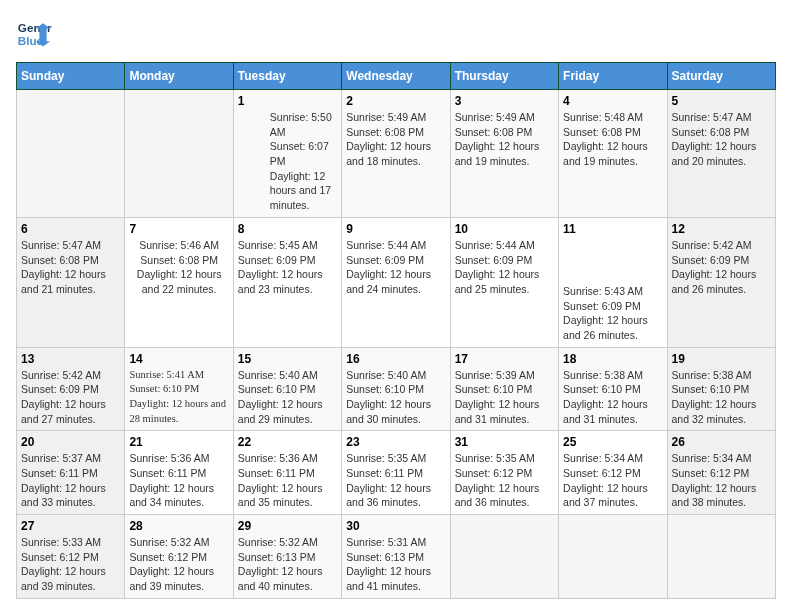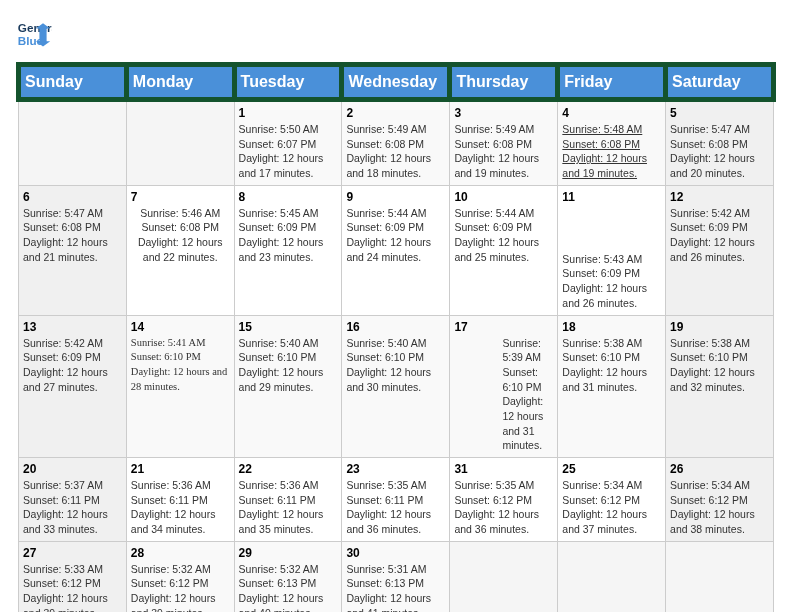--- a/index.html
+++ b/index.html
@@ -41,23 +41,23 @@
     .calendar {
       width: 100%;
       border-collapse: collapse;
       font-size: 11px;
     }
     .calendar thead th {
       background: #4a90d9;
       color: #fff;
       padding: 6px 4px;
       text-align: left;
-      font-size: 16px;
+      font-size: 12px;
       font-weight: bold;
-      border: 5px solid #14532d;
+      border: 1px solid #14532d;
     }
     .calendar tbody td {
       border: 1px solid #ccc;
       vertical-align: top;
       padding: 4px;
       width: 108px;
       min-height: 80px;
       background: #fff;
     }
     .calendar tbody tr:nth-child(odd) td {
@@ -110,39 +110,39 @@
         <th>Friday</th>
         <th>Saturday</th>
       </tr>
   </thead>
   <tbody>
   <tr>
         <td class="empty-cell"></td>
         <td class="empty-cell"></td>
         <td>
           <div class="day-num">1</div>
-          <div class="day-info" style="white-space: pre-line;">Sunrise: 5:50 AM
+          <div class="day-info" style="white-space: pre-line; margin-left: 32px;">Sunrise: 5:50 AM
 Sunset: 6:07 PM
 Daylight: 12 hours and 17 minutes.</div>
         </td>
         <td>
           <div class="day-num">2</div>
           <div class="day-info" style="white-space: pre-line;">Sunrise: 5:49 AM
 Sunset: 6:08 PM
 Daylight: 12 hours and 18 minutes.</div>
         </td>
         <td>
           <div class="day-num">3</div>
           <div class="day-info" style="white-space: pre-line;">Sunrise: 5:49 AM
 Sunset: 6:08 PM
 Daylight: 12 hours and 19 minutes.</div>
         </td>
         <td>
           <div class="day-num">4</div>
-          <div class="day-info" style="white-space: pre-line; text-decoration: underline;">Sunrise: 5:48 AM
+          <div class="day-info" style="white-space: pre-line;">Sunrise: 5:48 AM
 Sunset: 6:08 PM
 Daylight: 12 hours and 19 minutes.</div>
         </td>
         <td>
           <div class="day-num">5</div>
           <div class="day-info" style="white-space: pre-line;">Sunrise: 5:47 AM
 Sunset: 6:08 PM
 Daylight: 12 hours and 20 minutes.</div>
         </td>
       </tr>
@@ -210,21 +210,21 @@
 Daylight: 12 hours and 29 minutes.</div>
         </td>
         <td>
           <div class="day-num">16</div>
           <div class="day-info" style="white-space: pre-line;">Sunrise: 5:40 AM
 Sunset: 6:10 PM
 Daylight: 12 hours and 30 minutes.</div>
         </td>
         <td>
           <div class="day-num">17</div>
-          <div class="day-info" style="white-space: pre-line; margin-left: 48px;">Sunrise: 5:39 AM
+          <div class="day-info" style="white-space: pre-line;">Sunrise: 5:39 AM
 Sunset: 6:10 PM
 Daylight: 12 hours and 31 minutes.</div>
         </td>
         <td>
           <div class="day-num">18</div>
           <div class="day-info" style="white-space: pre-line;">Sunrise: 5:38 AM
 Sunset: 6:10 PM
 Daylight: 12 hours and 31 minutes.</div>
         </td>
         <td>

